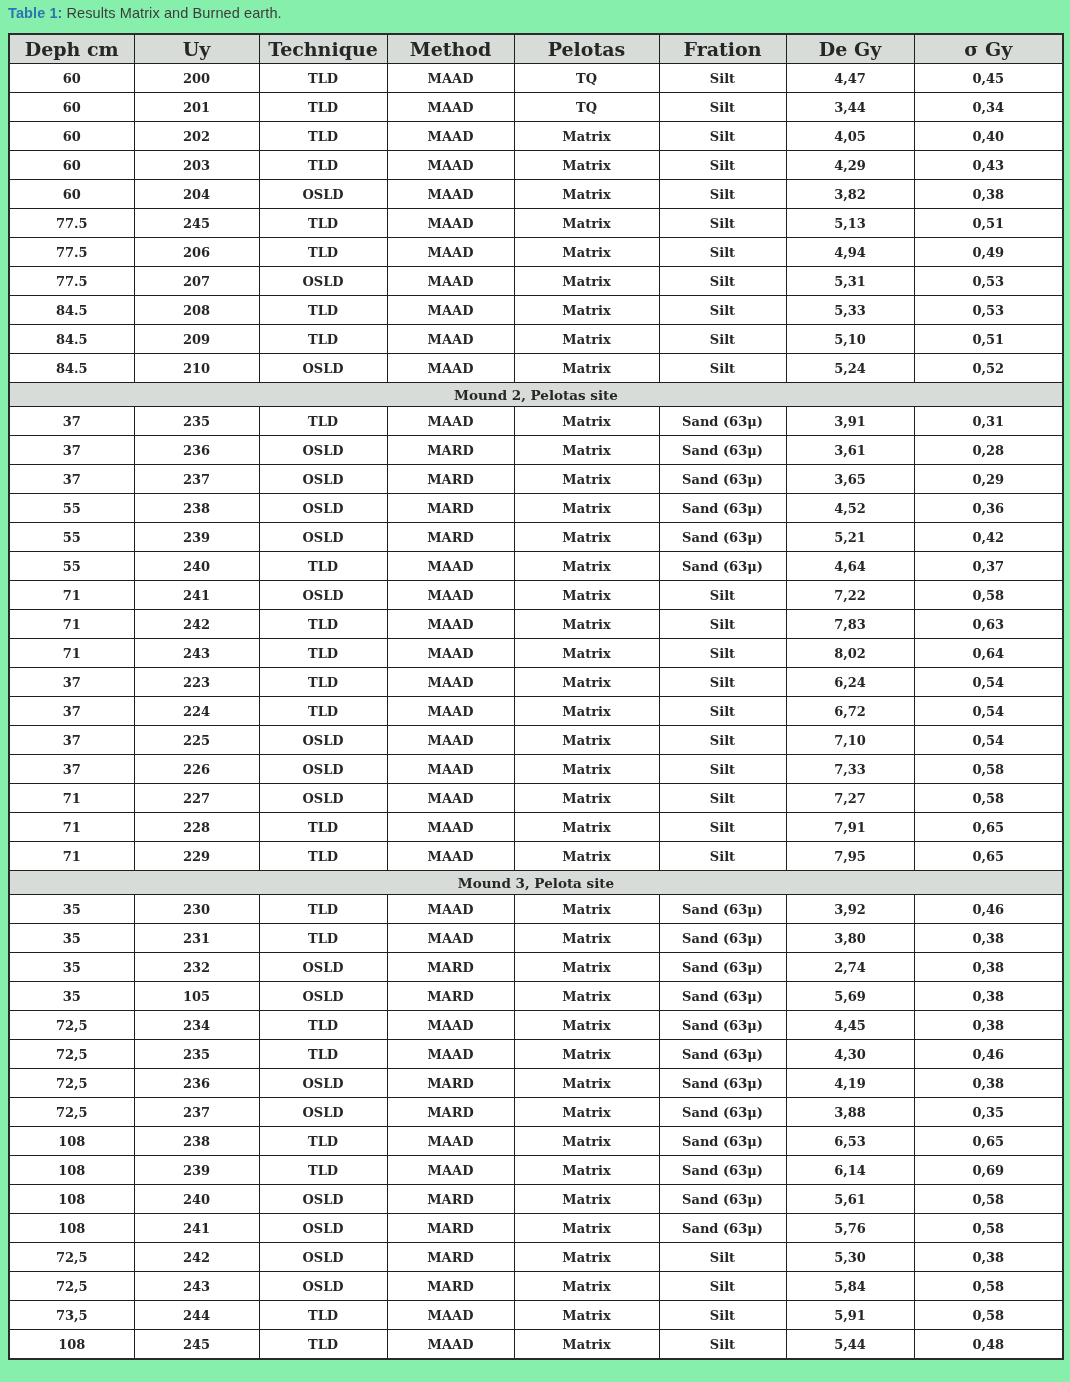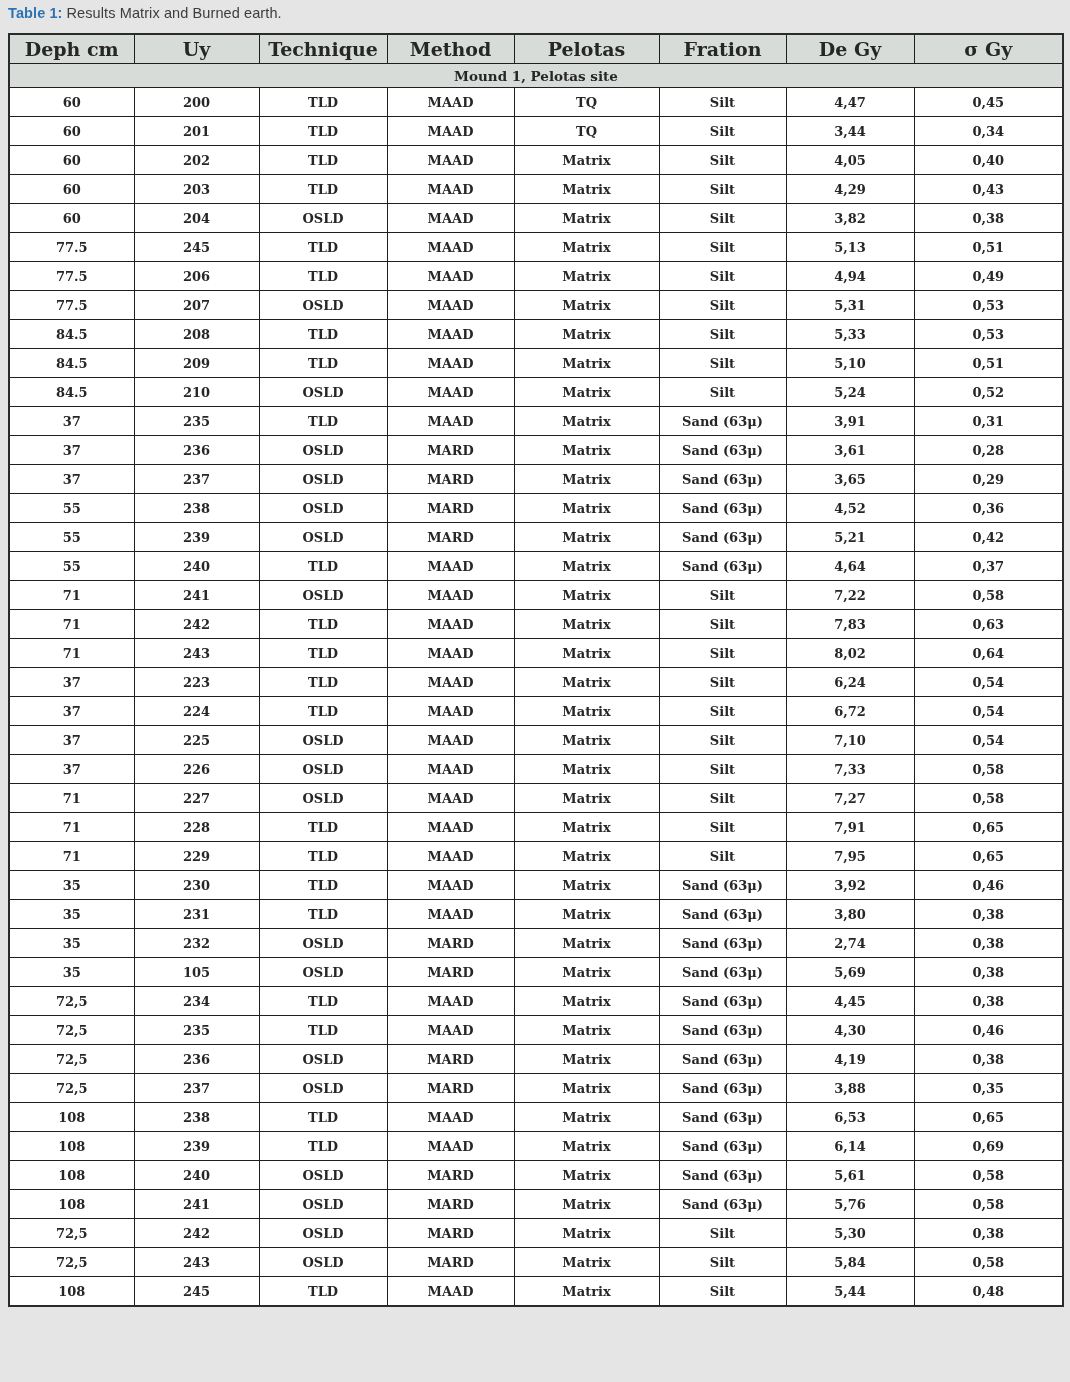--- a/index.html
+++ b/index.html
@@ -1,21 +1,21 @@
 <!DOCTYPE html>
 <html><head>
 <meta charset="utf-8">
 <style>
   html, body { margin: 0; padding: 0; background: #ffffff; }
   .page {
     position: relative;
     width: 1070px;
     height: 1382px;
     overflow: hidden;
-    background: #e5e5e5;
+    background: #86efac;
     font-family: "Liberation Sans", sans-serif;
   }
   .caption {
     position: absolute;
     left: 8px;
     top: 5px;
     font-size: 14.5px;
     color: #3d3d3d;
     letter-spacing: 0.1px;
     white-space: nowrap;
@@ -96,23 +96,20 @@
           <th>Uy</th>
           <th>Technique</th>
           <th>Method</th>
           <th>Pelotas</th>
           <th>Fration</th>
           <th>De Gy</th>
           <th>σ Gy</th>
         </tr>
     </thead>
     <tbody>
-        <tr class="section-row">
-          <td colspan="8">Mound 1, Pelotas site</td>
-        </tr>
         <tr class="data-row">
           <td>60</td>
           <td>200</td>
           <td>TLD</td>
           <td>MAAD</td>
           <td>TQ</td>
           <td>Silt</td>
           <td>4,47</td>
           <td>0,45</td>
         </tr>
@@ -209,20 +206,23 @@
         <tr class="data-row">
           <td>84.5</td>
           <td>210</td>
           <td>OSLD</td>
           <td>MAAD</td>
           <td>Matrix</td>
           <td>Silt</td>
           <td>5,24</td>
           <td>0,52</td>
         </tr>
+        <tr class="section-row">
+          <td colspan="8">Mound 2, Pelotas site</td>
+        </tr>
         <tr class="data-row">
           <td>37</td>
           <td>235</td>
           <td>TLD</td>
           <td>MAAD</td>
           <td>Matrix</td>
           <td>Sand (63μ)</td>
           <td>3,91</td>
           <td>0,31</td>
         </tr>
@@ -369,20 +369,23 @@
         <tr class="data-row">
           <td>71</td>
           <td>229</td>
           <td>TLD</td>
           <td>MAAD</td>
           <td>Matrix</td>
           <td>Silt</td>
           <td>7,95</td>
           <td>0,65</td>
         </tr>
+        <tr class="section-row">
+          <td colspan="8">Mound 3, Pelota site</td>
+        </tr>
         <tr class="data-row">
           <td>35</td>
           <td>230</td>
           <td>TLD</td>
           <td>MAAD</td>
           <td>Matrix</td>
           <td>Sand (63μ)</td>
           <td>3,92</td>
           <td>0,46</td>
         </tr>
@@ -507,20 +510,30 @@
           <td>0,38</td>
         </tr>
         <tr class="data-row">
           <td>72,5</td>
           <td>243</td>
           <td>OSLD</td>
           <td>MARD</td>
           <td>Matrix</td>
           <td>Silt</td>
           <td>5,84</td>
+          <td>0,58</td>
+        </tr>
+        <tr class="data-row">
+          <td>73,5</td>
+          <td>244</td>
+          <td>TLD</td>
+          <td>MAAD</td>
+          <td>Matrix</td>
+          <td>Silt</td>
+          <td>5,91</td>
           <td>0,58</td>
         </tr>
         <tr class="data-row">
           <td>108</td>
           <td>245</td>
           <td>TLD</td>
           <td>MAAD</td>
           <td>Matrix</td>
           <td>Silt</td>
           <td>5,44</td>

